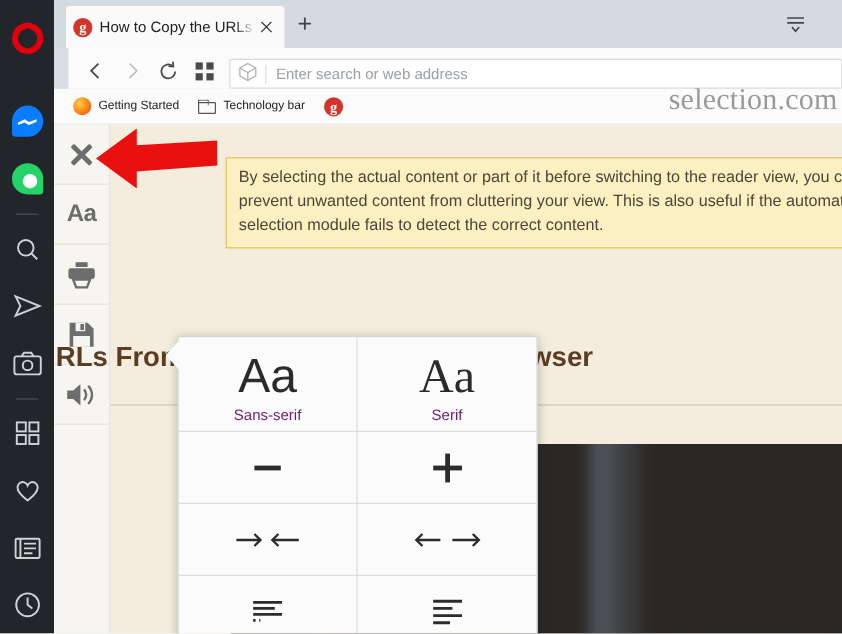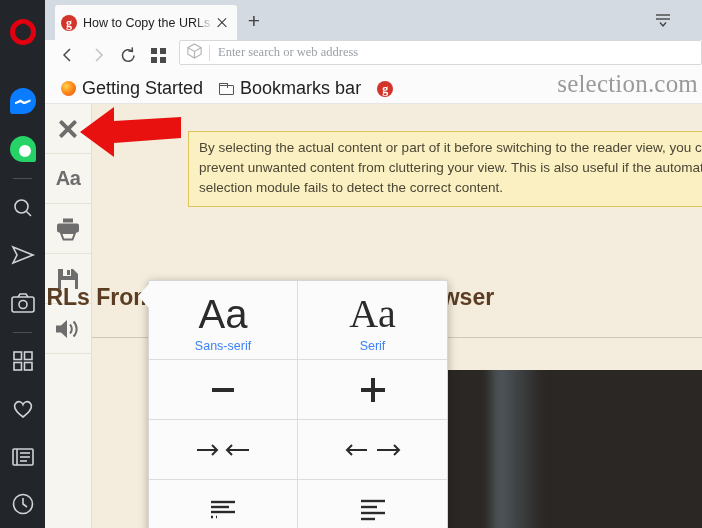--- a/index.html
+++ b/index.html
@@ -91,42 +91,42 @@
   #tab-new {
     position: absolute; left: 198px; top: 11px; width: 22px; height: 22px;
     color: #444; font-size: 21px; line-height: 20px; text-align: center;
     font-weight: 300;
   }
   #tab-menu {
     position: absolute; right: 28px; top: 12px; width: 22px; height: 18px;
   }
 
   #navbar {
-    position: absolute; left: 0; top: 40px; right: 0; height: 34px;
-    background: #fbfbfb; display: flex; align-items: flex-start; padding-left: 8px; font-family: Liberation Serif, serif;
+    position: absolute; left: 12px; top: 40px; right: 0; height: 34px;
+    background: #fbfbfb; display: flex; align-items: flex-end; padding-left: 8px;
   }
   .nav-btn {
     width: 30px; height: 30px; display: flex; align-items: center; justify-content: center;
   }
   #urlbar {
     flex: 1; height: 25px; margin: 0 0 0 6px;
     border: 1px solid #d8d8d8; background: #fff; border-radius: 2px;
     display: flex; align-items: center; padding-left: 6px;
   }
   #urlbar .sep { width: 1px; height: 16px; background: #ddd; margin: 0 8px 0 6px; }
   #url-placeholder { font-size: 12.5px; color: #9aa0a6; }
 
   #bookmarksbar {
     position: absolute; left: 0; top: 74px; right: 0; height: 30px;
     background: #fbfbfb; border-bottom: 1px solid #e6e6e6;
     display: flex; align-items: center; padding-left: 10px; gap: 4px;
     overflow: hidden; white-space: nowrap;
   }
   .bm { display: flex; align-items: center; gap: 6px; padding: 2px 6px; }
-  .bm span.lbl { font-size: 18px; color: #222; }
+  .bm span.lbl { font-size: 10px; color: #222; }
   .ff-icon {
     width: 15px; height: 15px; border-radius: 50%;
     background: radial-gradient(circle at 35% 35%, #ffd44d 0%, #ff8c1a 45%, #e2491d 100%);
   }
   .folder-icon { width: 15px; height: 12px; position: relative; }
   .folder-icon::before {
     content: ""; position: absolute; inset: 2px 0 0 0;
     border: 1.3px solid #555; border-radius: 1px;
   }
   .folder-icon::after {
@@ -209,21 +209,21 @@
   .prow { display: flex; }
   .pcell {
     width: 149px; height: 60px;
     border-right: 1px solid #dcdcdc; border-bottom: 1px solid #dcdcdc;
     display: flex; flex-direction: column; align-items: center; justify-content: center;
   }
   .pcell:last-child { border-right: none; }
   .font-row .pcell { height: 79px; justify-content: flex-end; padding-bottom: 6px; }
   .big-aa { font-size: 40px; line-height: 40px; color: #2b2b2b; }
   .big-aa.serif { font-family: "Liberation Serif", serif; }
-  .font-lbl { font-size: 12.5px; color: #3b82f6; margin-top: 5px; }
+  .font-lbl { font-size: 12.5px; color: #701a75; margin-top: 5px; }
   .font-lbl.serif { font-family: Liberation Sans, sans-serif; }
   .glyph-minus {
     width: 22px; height: 4px; background: #2b2b2b;
   }
   .glyph-plus { position: relative; width: 24px; height: 24px; }
   .glyph-plus::before, .glyph-plus::after {
     content: ""; position: absolute; background: #2b2b2b;
   }
   .glyph-plus::before { left: 0; top: 10px; width: 24px; height: 4px; }
   .glyph-plus::after  { left: 10px; top: 0; width: 4px; height: 24px; }
@@ -358,21 +358,21 @@
     </div>
   </div>
 
   <div id="bookmarksbar">
     <div class="bm">
       <span class="ff-icon"></span>
       <span class="lbl">Getting Started</span>
     </div>
     <div class="bm">
       <span class="folder-icon"></span>
-      <span class="lbl">Bookmarks bar</span>
+      <span class="lbl">Technology bar</span>
     </div>
     <div class="bm">
       <span class="favicon-g" style="margin-right:0">g</span>
     </div>
   </div>
 
   <div id="watermark">selection.com</div>
 
   <div id="page">
 

